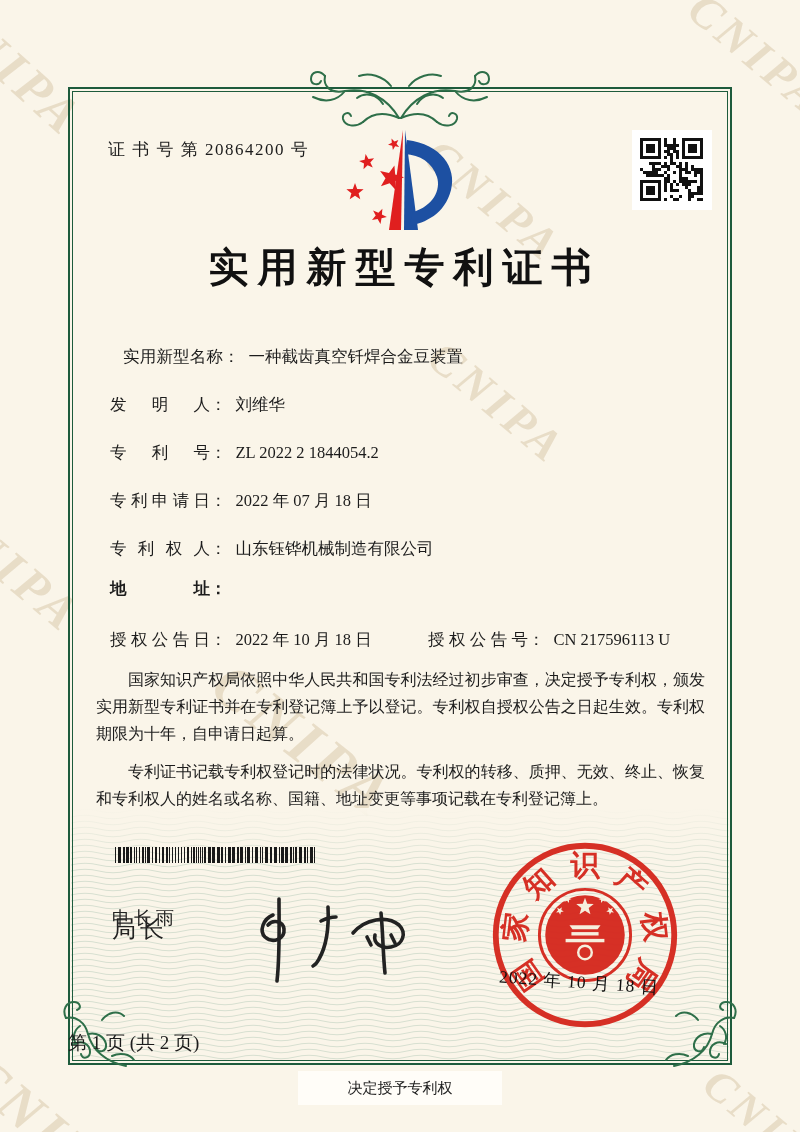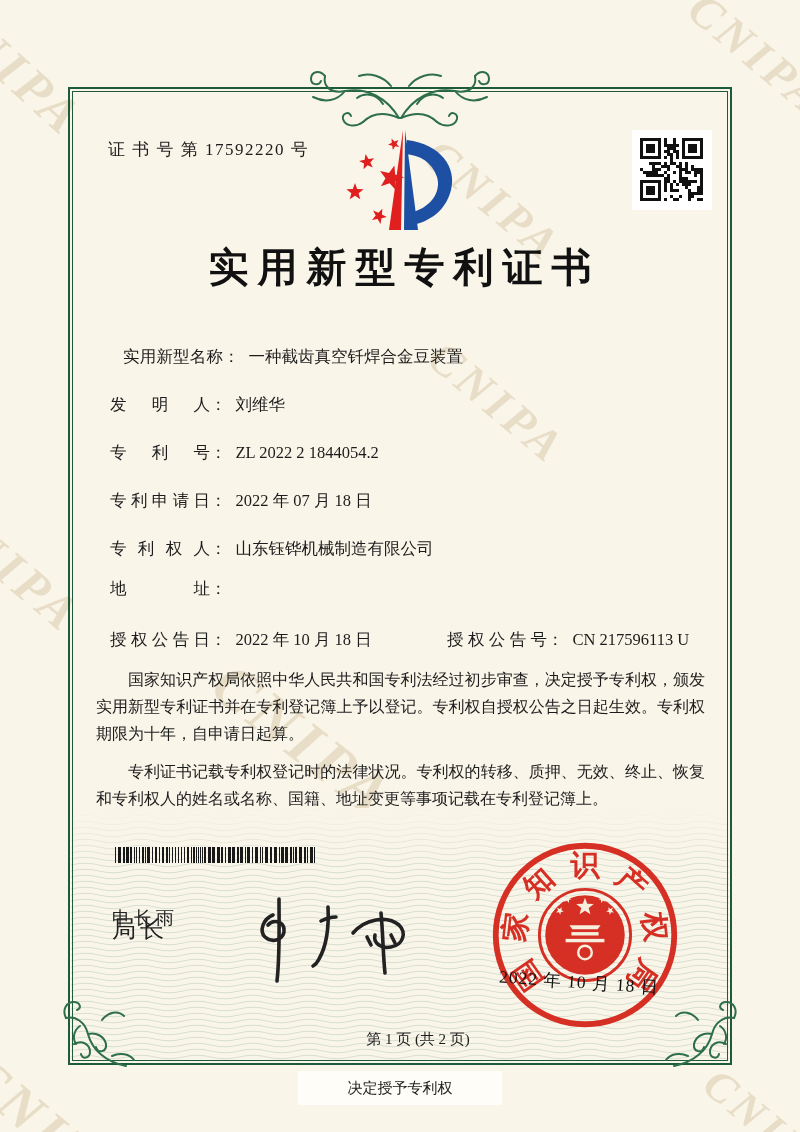--- a/index.html
+++ b/index.html
@@ -25,44 +25,44 @@
   .qr-pad svg{position:absolute;left:8px;top:8px;}
   .title{position:absolute;left:0;top:240px;width:800px;text-align:center;font-size:40px;
          font-weight:bold;letter-spacing:9px;text-indent:9px;color:#111;z-index:2;}
   
   .frow{position:absolute;left:110px;display:flex;align-items:flex-start;font-size:16.5px;
         line-height:25px;z-index:2;}
   .flabel{width:100px;flex:none;text-align:justify;text-align-last:justify;}
   .fcolon{flex:none;}
   .fvalue{margin-left:9px;max-width:472px;}
   #r1{top:344px;margin-left:13px;} #r2{top:392px;} #r3{top:440px;} #r4{top:488px;} #r5{top:536px;}
-  #r6{top:576px;} #rg{top:627px;width:582px;}
-  .grant2{position:absolute;left:318px;top:0;display:flex;margin-left:19px;}
+  #r6{top:576px;font-weight:bold;} #rg{top:627px;width:582px;}
+  .grant2{position:absolute;left:318px;top:0;display:flex;}
   
   .body-text{position:absolute;left:84px;top:655px;width:633px;font-size:16px;line-height:26.8px;
              text-align:justify;z-index:2;}
   .body-text p{margin:12px;text-indent:2em;}
   
   .barcode{position:absolute;left:115px;top:847px;width:206px;height:16px;z-index:2;font-size:0;}
   .barcode i{display:inline-block;height:100%;background:#191919;vertical-align:top;}
   
   .signer-title{position:absolute;left:112px;top:913px;font-size:24px;letter-spacing:4px;
                 font-family:"Liberation Sans","DejaVu Sans",sans-serif;color:#222;z-index:2;}
   .signer-name{position:absolute;left:112px;top:906px;font-size:18px;letter-spacing:4px;
                font-family:"Liberation Sans","DejaVu Sans",sans-serif;color:#222;z-index:2;}
   .autograph{position:absolute;left:235px;top:893px;width:180px;height:95px;z-index:2;}
   
   .seal{position:absolute;left:488px;top:838px;width:194px;height:194px;z-index:2;opacity:.96;}
   #seal-ring-chars text{fill:#d5281e;font-size:30px;font-weight:bold;text-anchor:middle;
       dominant-baseline:middle;font-family:"Liberation Serif","DejaVu Serif",serif;}
   .seal-date{position:absolute;left:499px;top:970px;font-size:17.5px;letter-spacing:1px;color:#111;
              transform:rotate(4deg);z-index:3;white-space:nowrap;}
   
-  .page-info{position:absolute;left:68px;top:1030px;width:700px;text-align:center;
-             font-size:15px;z-index:2;}
+  .page-info{position:absolute;left:68px;top:1030px;width:700px;
+             font-size:19px;z-index:2;}
   .cont-note{position:absolute;left:298px;top:1071px;width:204px;height:34px;background:#fffdf8;
              text-align:center;line-height:34px;font-size:15px;z-index:2;}
   
   .orn-top{position:absolute;left:305px;top:56px;width:190px;height:76px;z-index:2;}
   .orn-bl{position:absolute;left:54px;top:996px;width:90px;height:74px;z-index:2;}
   .orn-br{position:absolute;left:656px;top:996px;width:90px;height:74px;z-index:2;transform:scaleX(-1);}
   .orn-stroke{stroke:#2e6f49;fill:none;stroke-width:2;stroke-linecap:round;}
 </style>
 </head>
 <body>
@@ -154,21 +154,21 @@
       <path d="M72 70 C52 66 38 54 34 38 C31 26 22 20 12 22"></path>
       <path d="M34 38 C42 36 50 40 52 48 C53 56 44 58 42 51"></path>
       <path d="M20 48 C28 44 36 48 36 56 C36 62 28 64 27 58"></path>
       <path d="M12 22 C8 14 12 6 20 6 C26 6 28 12 23 14"></path>
       <path d="M48 24 C54 16 64 14 70 20"></path>
       <path d="M58 60 C66 56 76 58 80 64"></path>
       <path d="M26 30 C20 34 18 42 22 48"></path>
     </g>
   </svg>
 
-  <div class="cert-no">证 书 号 第 17592220 号</div>
+  <div class="cert-no">证 书 号 第 20864200 号</div>
 
   <svg class="logo" viewBox="0 0 122 112">
     <g id="logo-stars">
         <polygon points="53.4,41.4 48.0,48.9 39.1,46.9 44.5,54.3 39.9,62.2 48.6,59.3 54.7,66.1 54.6,57.0 63.0,53.3 54.2,50.6" fill="#e01f1f"></polygon>
         <polygon points="24.6,30.1 23.6,35.7 18.1,36.9 23.0,39.6 22.5,45.2 26.6,41.3 31.8,43.6 29.3,38.5 33.1,34.2 27.5,35.0" fill="#e01f1f"></polygon>
         <polygon points="50.5,14.6 50.8,18.8 47.0,20.7 51.2,21.7 51.9,25.9 54.1,22.3 58.2,22.9 55.5,19.7 57.4,15.9 53.5,17.5" fill="#e01f1f"></polygon>
         <polygon points="14.0,59.0 11.8,64.9 5.4,65.2 10.4,69.2 8.7,75.3 14.0,71.8 19.3,75.3 17.6,69.2 22.6,65.2 16.2,64.9" fill="#e01f1f"></polygon>
         <polygon points="41.4,84.7 37.4,88.7 32.1,86.5 34.7,91.6 31.0,95.9 36.6,95.0 39.5,99.9 40.5,94.3 45.9,93.0 40.9,90.4" fill="#e01f1f"></polygon>
       </g>
     <polygon points="62,6 48,106 60,106" fill="#e01f1f"></polygon>

